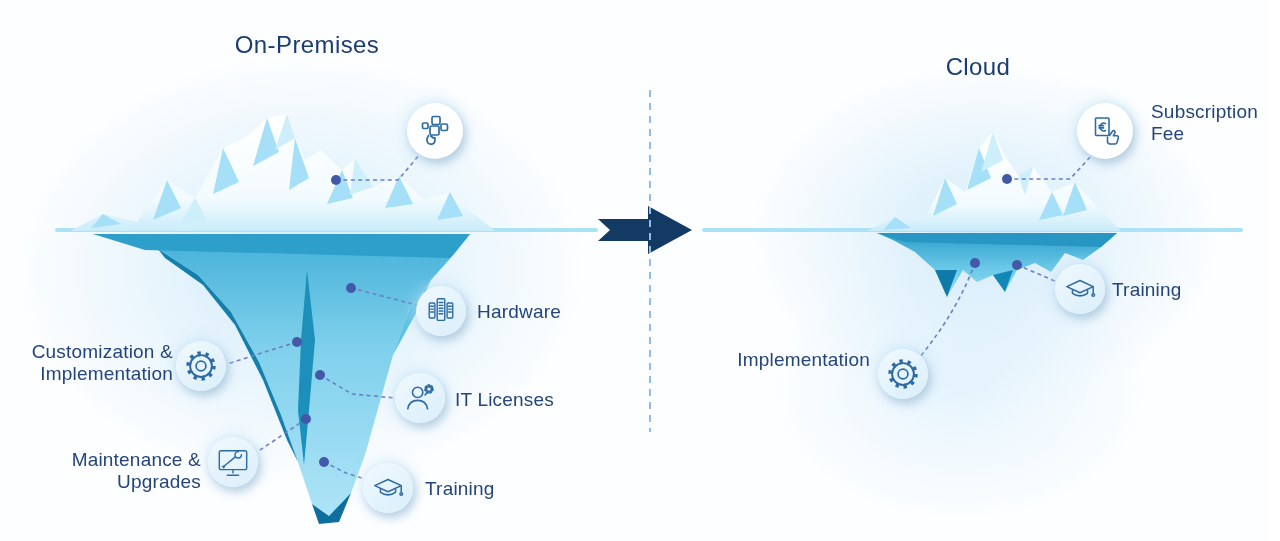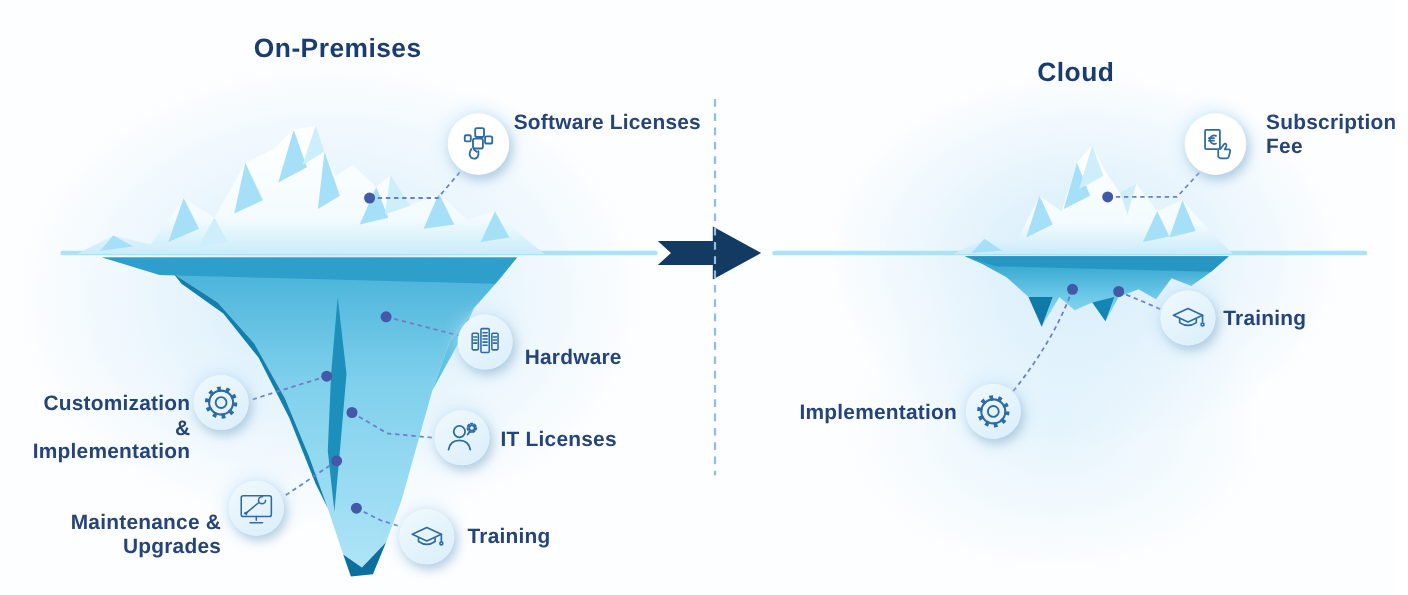--- a/index.html
+++ b/index.html
@@ -4,25 +4,24 @@
 <style>
   html,body{margin:0;padding:0;background:#ffffff;}
   .canvas{
     position:relative;width:1268px;height:541px;overflow:hidden;
     font-family:"Liberation Sans",sans-serif;
     background:
       radial-gradient(ellipse 400px 300px at 300px 270px, rgba(203,232,249,.85), rgba(255,255,255,0) 72%),
       radial-gradient(ellipse 330px 240px at 985px 235px, rgba(203,232,249,.85), rgba(255,255,255,0) 72%),
       radial-gradient(ellipse 260px 180px at 960px 390px, rgba(214,238,251,.6), rgba(255,255,255,0) 75%),
       #fdfeff;
-    font-weight: bold;
   }
   .title{position:absolute;font-size:24px;color:#1b3c6e;text-align:center;letter-spacing:.4px;}
   .label{position:absolute;font-size:19px;color:#25457a;line-height:21.5px;letter-spacing:.2px;}
-  .label.right{text-align:right;margin-top:16px;}
+  .label.right{text-align:right;}
   .waterline{position:absolute;top:228px;height:4px;background:#abe2f5;border-radius:2px;}
   .circle{position:absolute;border-radius:50%;display:flex;align-items:center;justify-content:center;
     box-shadow:3px 5px 9px rgba(110,150,180,.35), 0 0 16px rgba(188,224,248,.85);}
   .circle.white{width:56px;height:56px;background:#ffffff;}
   .circle.blue{width:50px;height:50px;background:linear-gradient(145deg,#f0f9fe,#daeefa);}
   .abs{position:absolute;}
 </style>
 </head>
 <body>
 
@@ -218,22 +217,21 @@
   </div>
 
   <div class="circle blue" style="left:878px;top:349px;">
     <svg width="38" height="38" viewBox="0 0 40 40" fill="none" stroke="#2f6ba3">
       <circle cx="20" cy="20" r="11.5" stroke-width="2"></circle>
       <circle cx="20" cy="20" r="13" stroke-width="5" stroke-dasharray="3.4 4.78"></circle>
       <circle cx="20" cy="20" r="5.2" stroke-width="1.8"></circle>
     </svg>
   </div>
 
-  <div class="label" style="left:467px;top:101px;">Software Licenses</div>
-  <div class="label" style="left:477px;top:315px;">Hardware</div>
+  <div class="label" style="left:477px;top:301px;">Hardware</div>
   <div class="label" style="left:455px;top:389px;">IT Licenses</div>
   <div class="label" style="left:425px;top:478px;">Training</div>
   <div class="label right" style="left:25px;top:341px;width:148px;">
     <span style="display:block;">Customization &amp;</span>
     <span style="display:block;">Implementation</span>
   </div>
   <div class="label right" style="left:55px;top:449px;width:146px;">
     <span style="display:block;">Maintenance &amp;</span>
     <span style="display:block;">Upgrades</span>
   </div>

